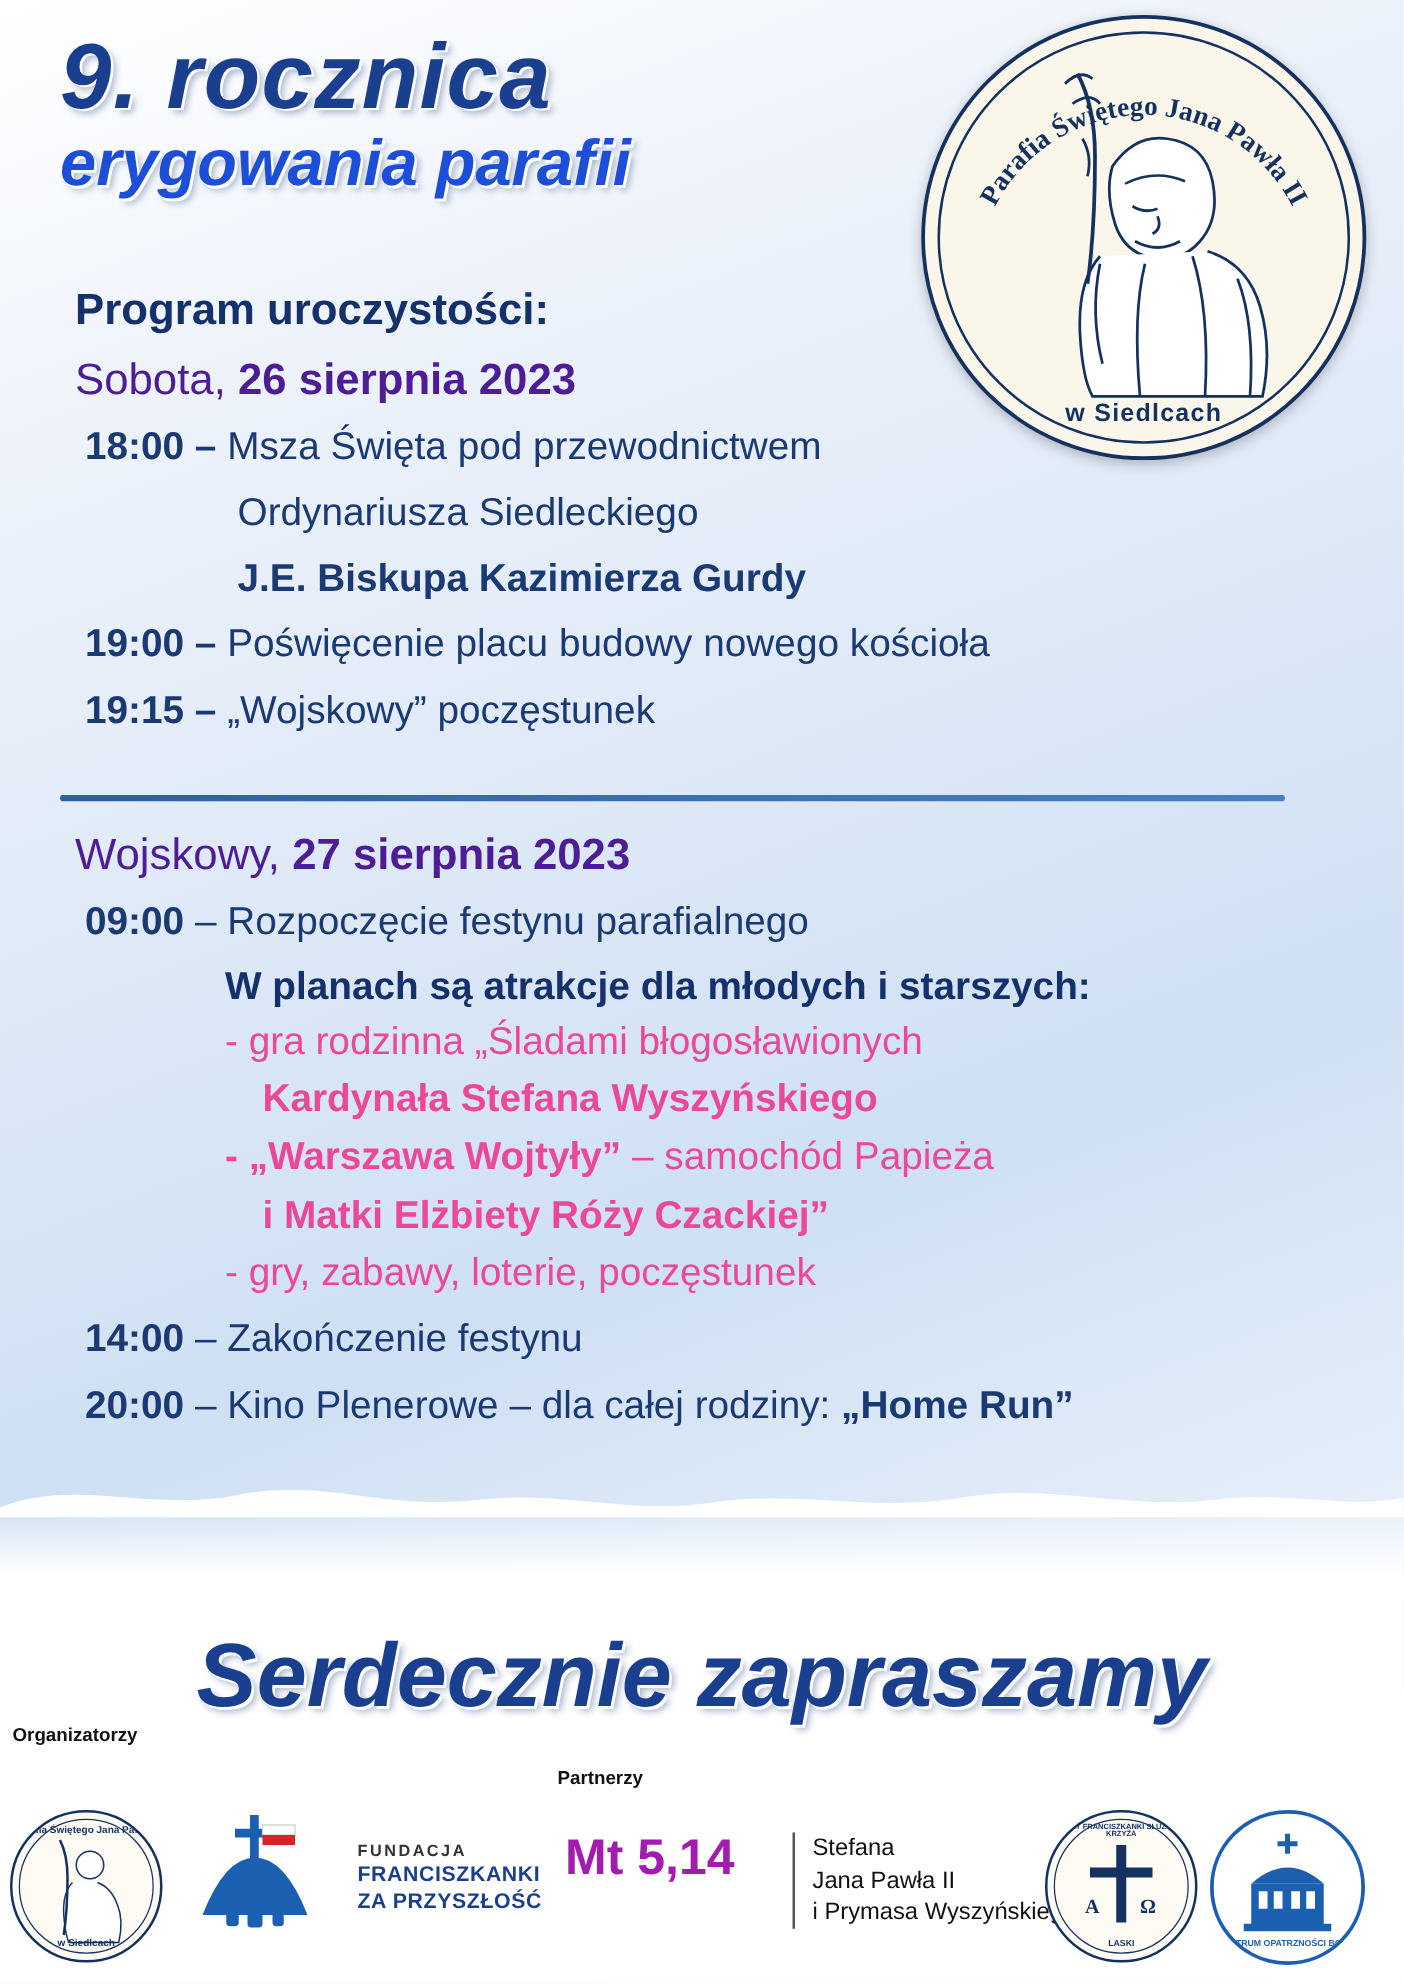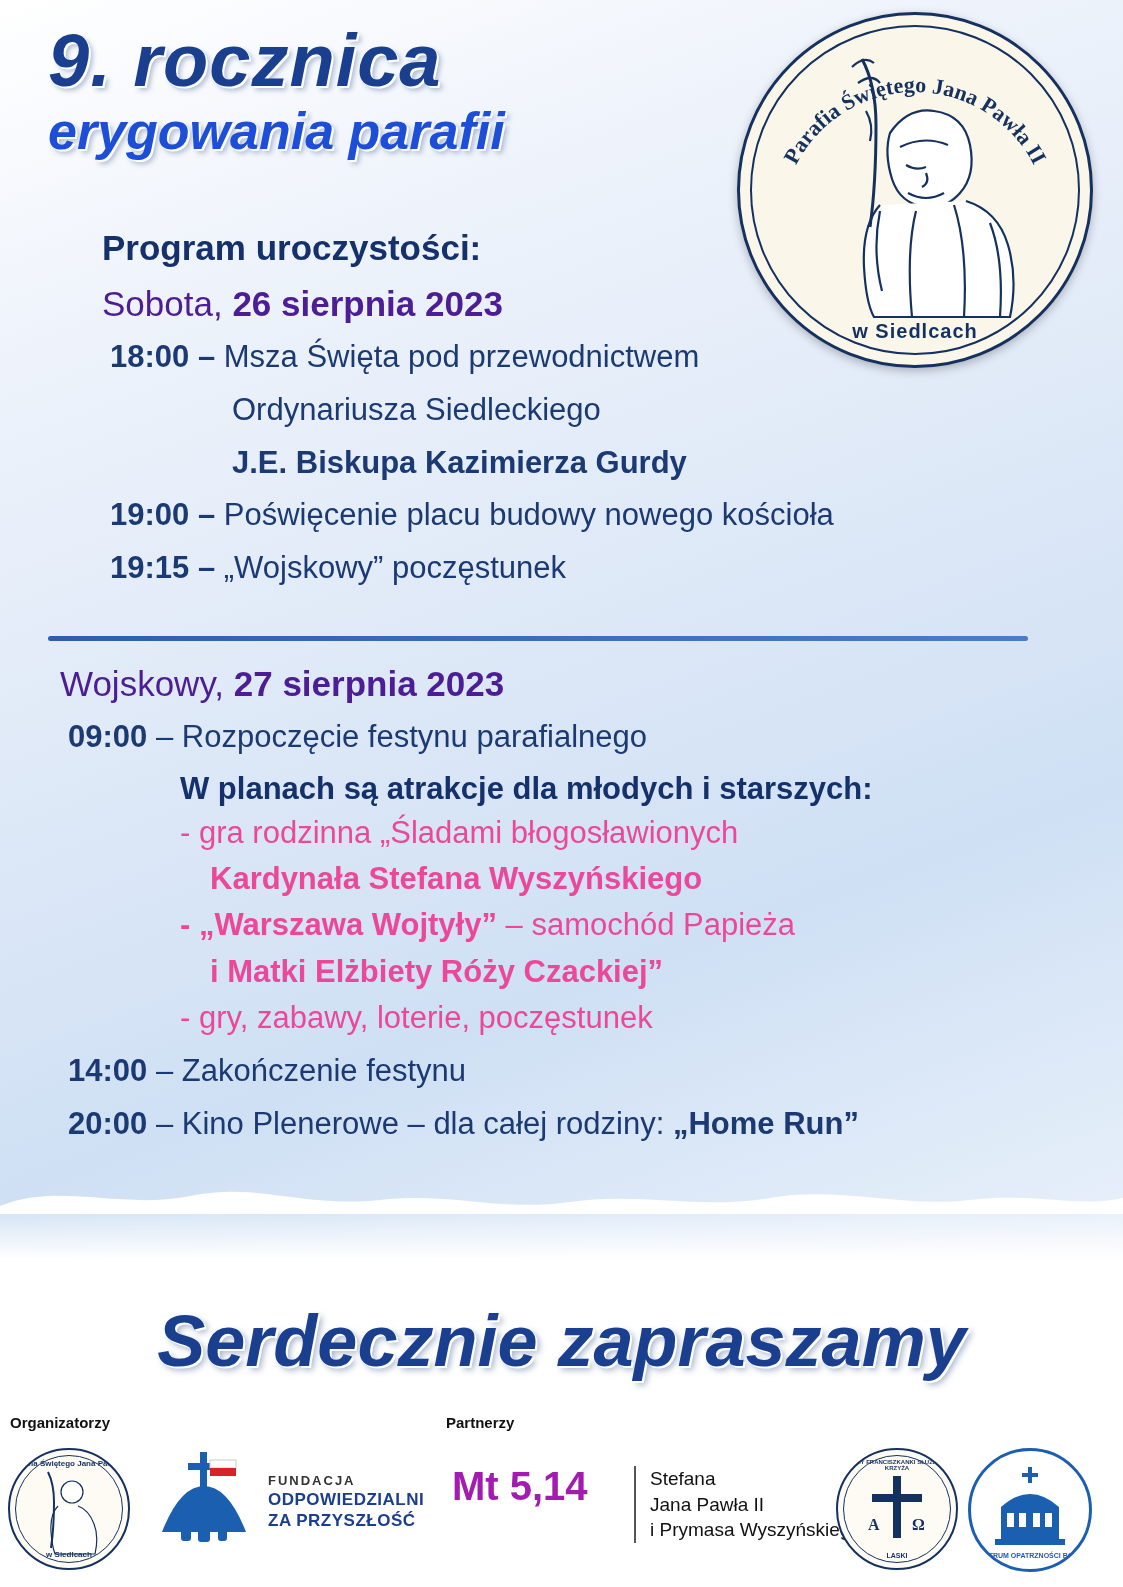--- a/index.html
+++ b/index.html
@@ -39,21 +39,21 @@
   .seal .ring{
     position:absolute;inset:10px;border:2px solid #14315f;border-radius:50%;
   }
   .seal svg{position:absolute;inset:0;width:100%;height:100%;}
   .seal-bottom{
     position:absolute;left:0;right:0;bottom:22px;text-align:center;
     font-size:20px;font-weight:bold;color:#14315f;letter-spacing:1px;
   }
 
   
-  .program{position:absolute;left:60px;top:228px;width:1010px;margin-left:42px;}
+  .program{position:absolute;left:60px;top:228px;width:1010px;}
   .prog-head{font-size:35px;font-weight:bold;color:#14316b;margin-bottom:16px;}
   .day{font-size:35px;color:#4c1d95;margin-bottom:14px;}
   .day b{font-weight:bold;}
 
   .row{font-size:31px;color:#1b3a73;margin:0 0 14px 0;line-height:1.25;padding-left:8px;}
   .row .t{font-weight:bold;}
   .indent-1{padding-left:130px;}
   .bold{font-weight:bold;}
 
   .divider{
@@ -79,35 +79,35 @@
   }
 
   .invite{
     position:absolute;left:0;right:0;top:1300px;text-align:center;
     font-size:72px;font-weight:bold;font-style:italic;color:#1b3f8f;
     text-shadow:2px 2px 0 #fff, 4px 4px 6px rgba(40,70,130,.4);
   }
 
   
   .foot-label{position:absolute;font-size:15px;font-weight:bold;color:#111;}
-  .lbl-org{left:10px;top:1414px;}
+  .lbl-org{left:10px;top:1380px;}
   .lbl-part{left:446px;top:1414px;}
 
   .logos{position:absolute;left:0;right:0;top:1444px;height:130px;}
   .logo{position:absolute;}
 
   .seal-sm{
     width:118px;height:118px;border-radius:50%;
     background:#fdfbf4;border:2px solid #14315f;position:relative;overflow:hidden;
   }
   .seal-sm .ring{position:absolute;inset:5px;border:1px solid #14315f;border-radius:50%;}
   .seal-sm .top-t{position:absolute;left:0;right:0;top:9px;text-align:center;font-size:8px;font-weight:bold;color:#14315f;}
   .seal-sm .bot-t{position:absolute;left:0;right:0;bottom:9px;text-align:center;font-size:8px;font-weight:bold;color:#14315f;}
 
-  .fund{position:absolute;left:150px;top:2px;display:flex;align-items:center;gap:10px;}
+  .fund{position:absolute;left:150px;top:2px;display:flex;align-items:center;gap:28px;}
   .fund-mark{width:108px;height:112px;position:relative;}
   .fund-text{font-size:17px;font-weight:bold;color:#1b3f8f;line-height:1.25;letter-spacing:.5px;}
   .fund-text .small{font-size:13px;color:#333;font-weight:bold;letter-spacing:2px;}
 
   .mt{position:absolute;left:452px;top:20px;font-size:40px;font-weight:bold;color:#a21caf;font-family:"Liberation Sans",sans-serif;}
   .mus{position:absolute;left:634px;top:22px;font-size:19px;color:#111;line-height:1.35;padding-left:14px;border-left:2px solid #555;}
 
   .sisters{position:absolute;left:836px;top:4px;}
   .cod{position:absolute;left:968px;top:4px;}
   .cod-circle{width:118px;height:118px;border-radius:50%;border:3px solid #1b5fb0;background:#fff;position:relative;overflow:hidden;}
@@ -252,21 +252,21 @@
               <rect x="31" y="69" width="10" height="26" rx="3"></rect>
             <circle cx="54" cy="58" r="7"></circle>
               <rect x="48" y="66" width="12" height="30" rx="3"></rect>
             <circle cx="72" cy="66" r="5"></circle>
               <rect x="68" y="72" width="9" height="23" rx="3"></rect>
           </g>
         </svg>
       </div>
       <div class="fund-text">
         <div class="small">FUNDACJA</div>
-        <div>ODPOWIEDZIALNI</div>
+        <div>FRANCISZKANKI</div>
         <div>ZA PRZYSZŁOŚĆ</div>
       </div>
     </div>
 
     <div class="mt">Mt 5,14</div>
 
     <div class="mus">
       <div>Stefana</div>
       <div>Jana Pawła II</div>
       <div>i Prymasa Wyszyńskiego</div>

